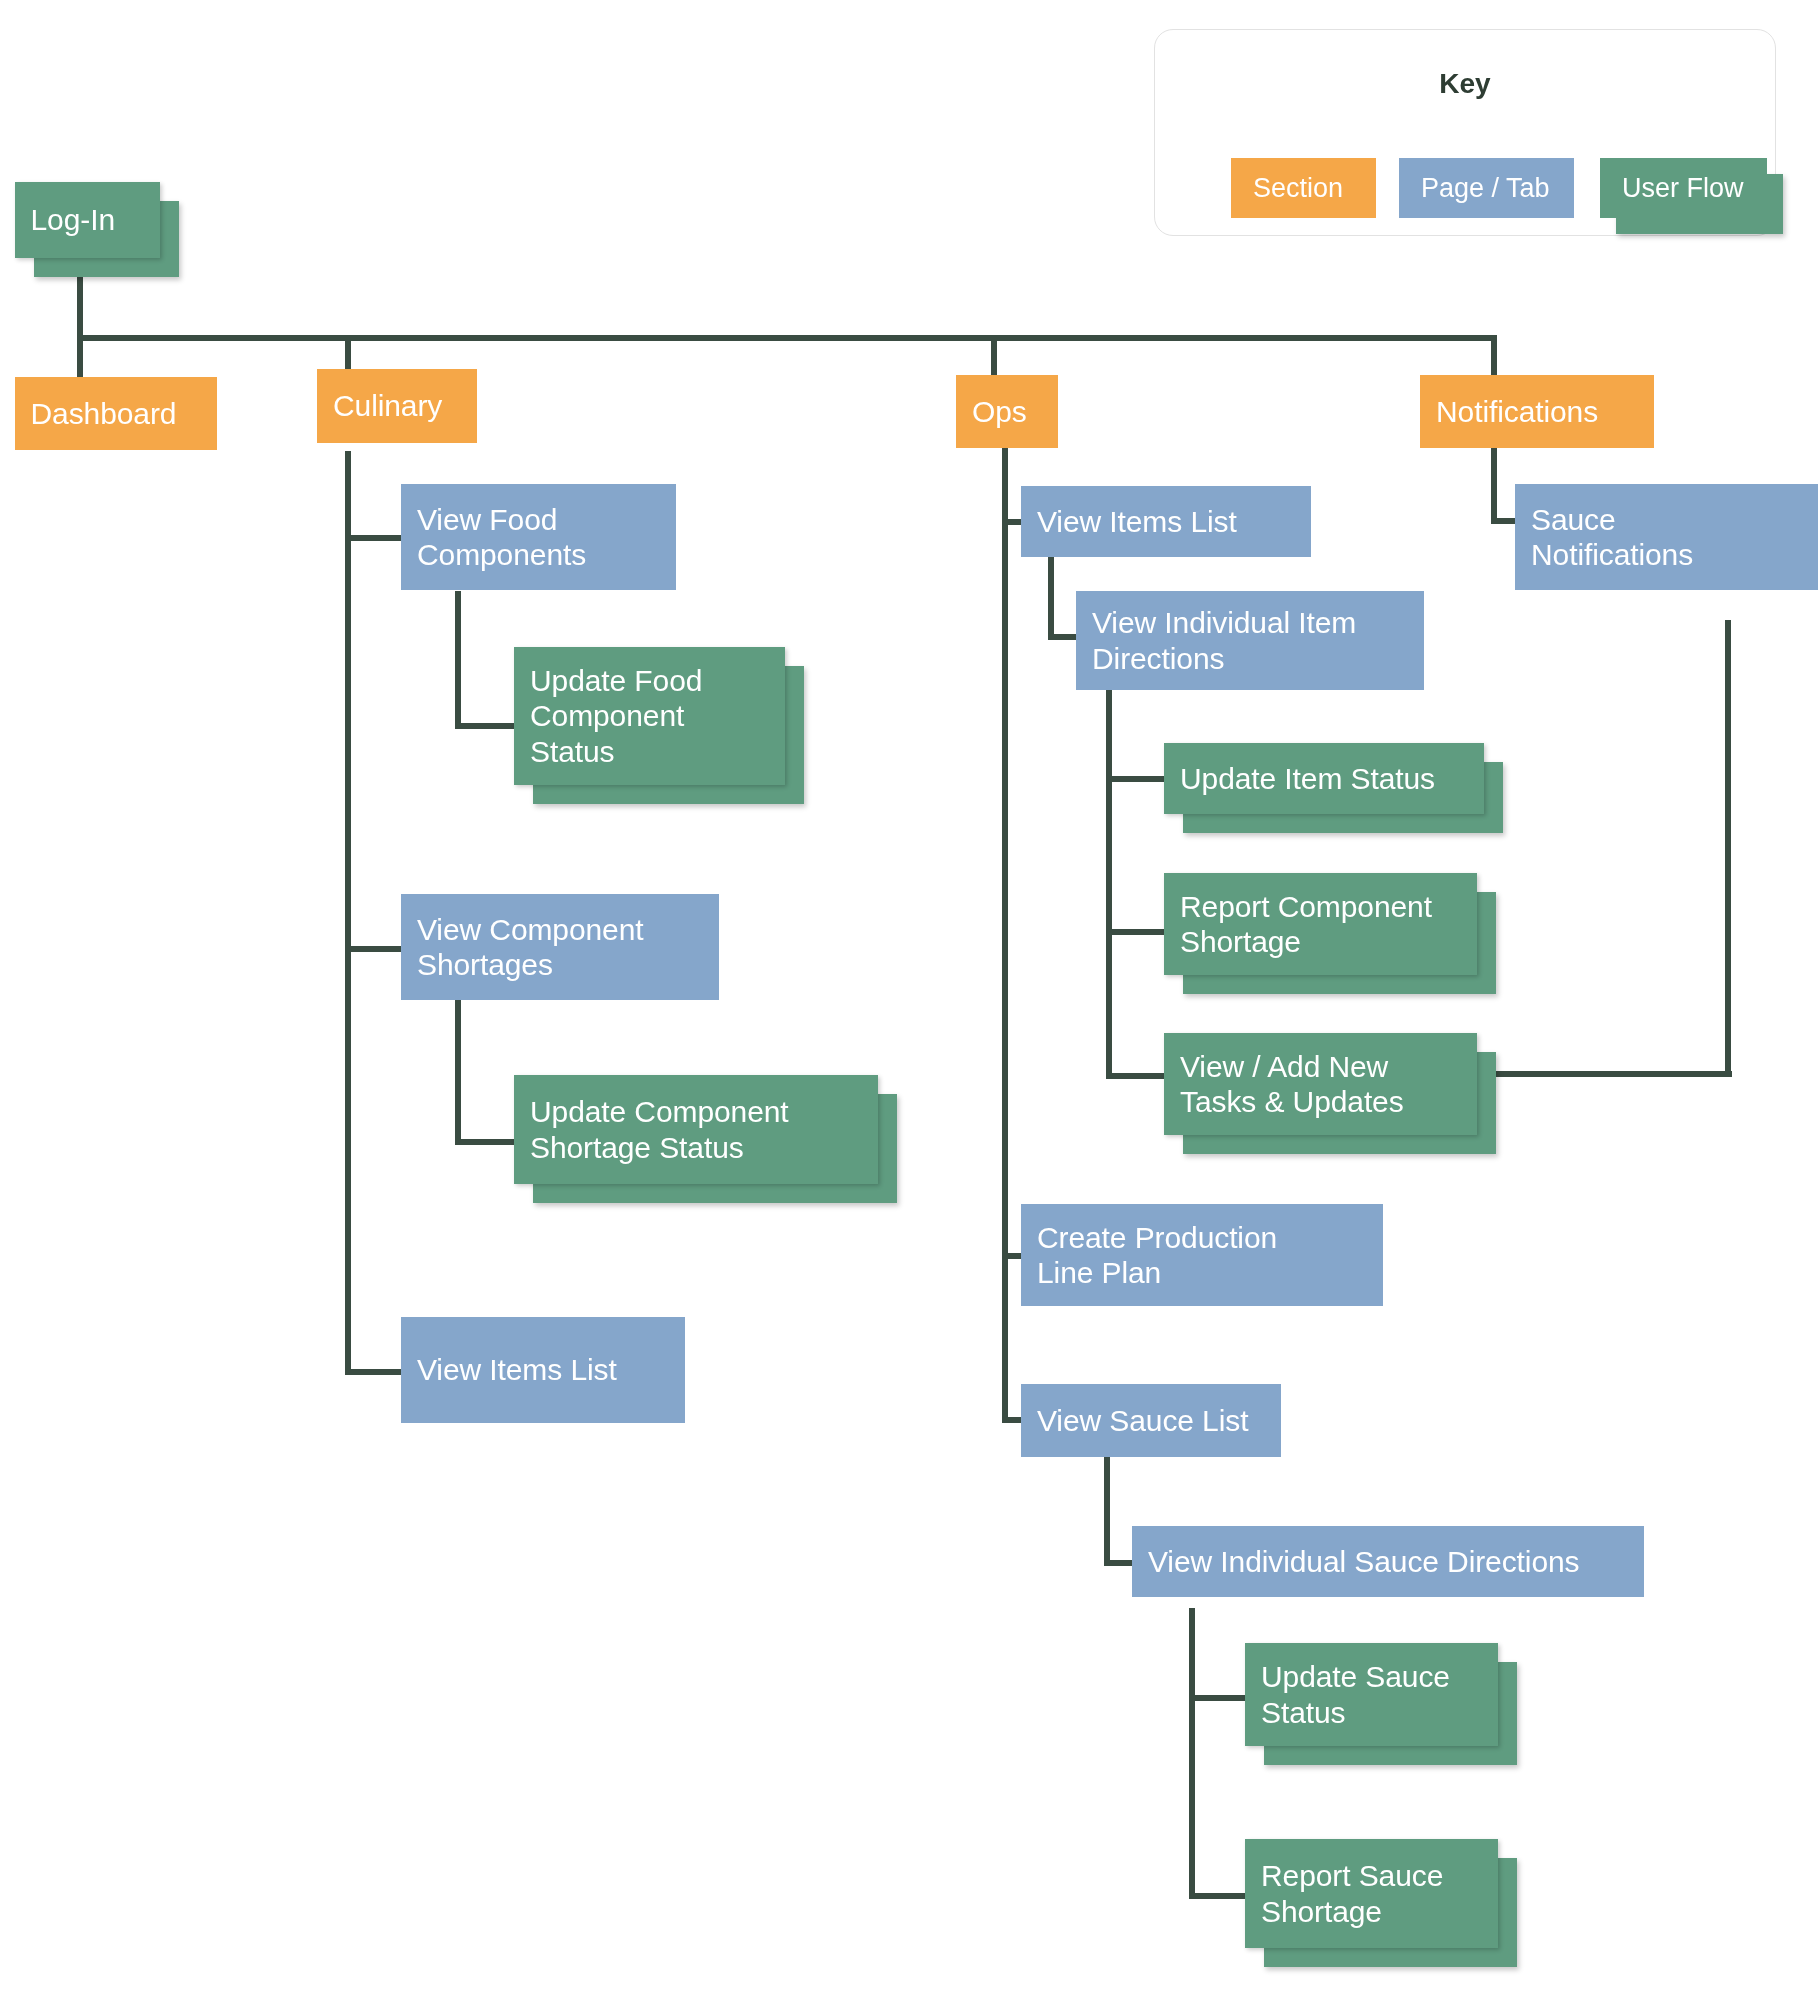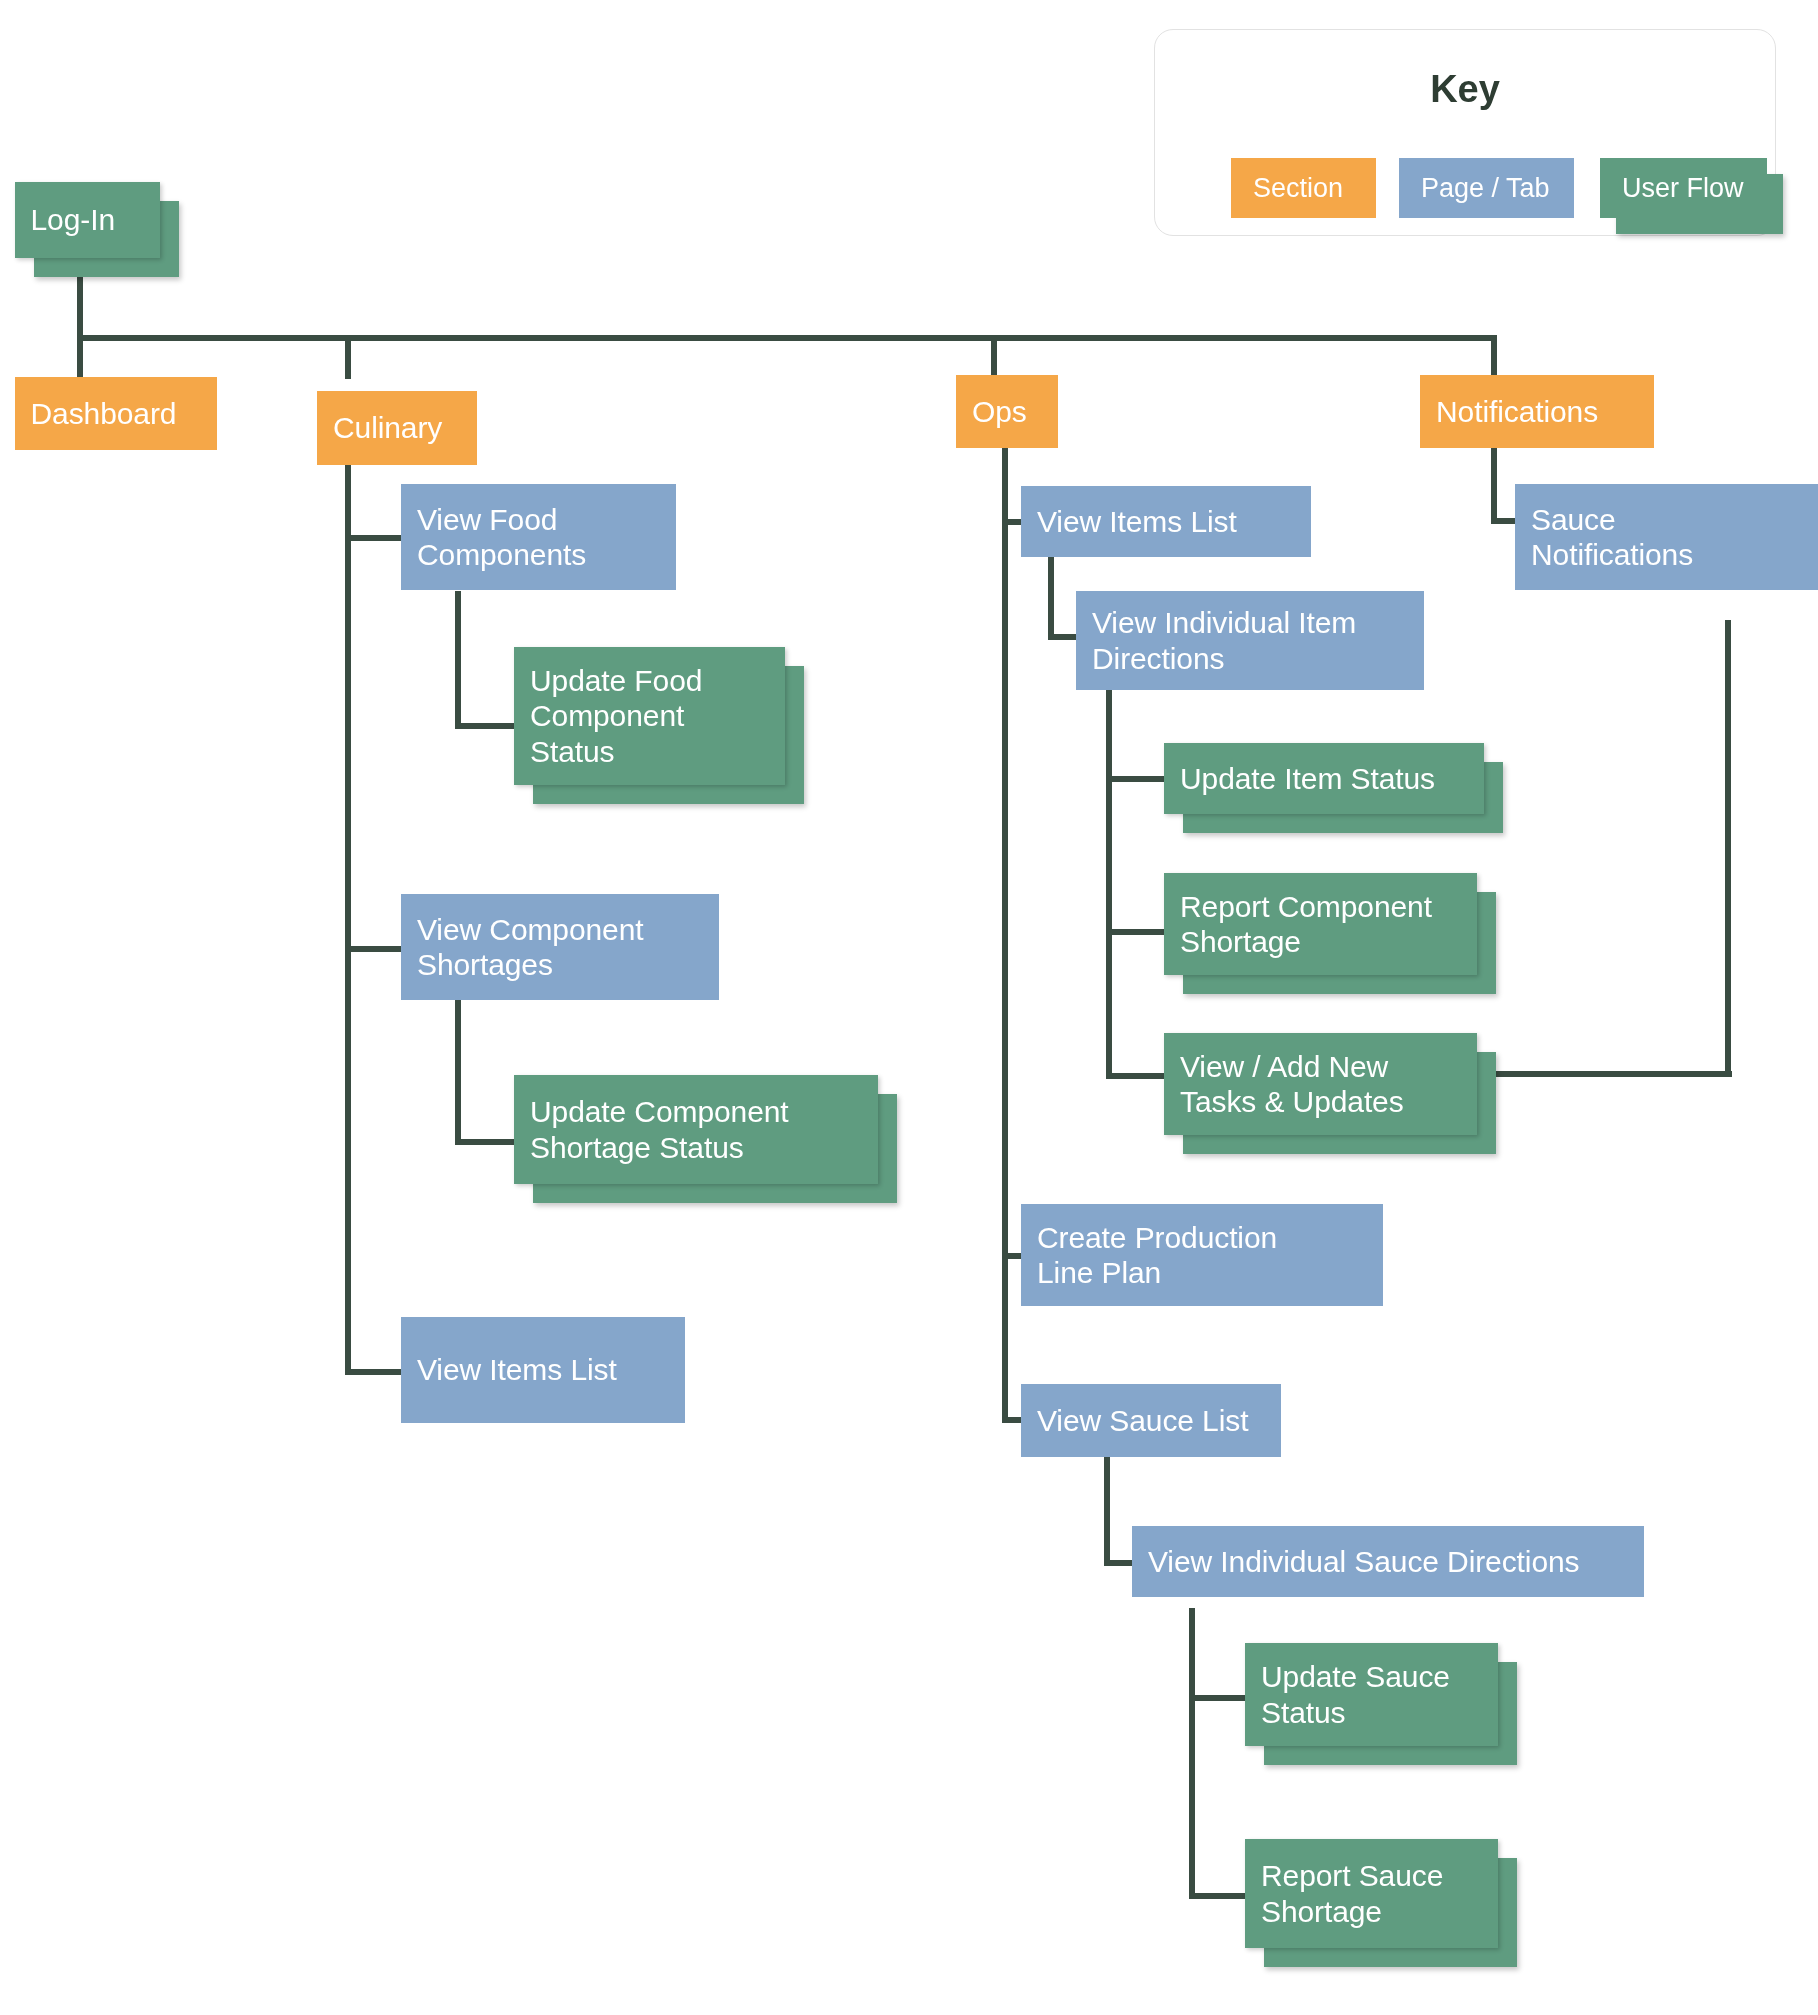--- a/index.html
+++ b/index.html
@@ -90,21 +90,21 @@
     border-radius: 19px;
     box-sizing: border-box;
     z-index: 10;
   }
   #key-title {
     position: absolute;
     top: 38px;
     left: 0;
     width: 100%;
     text-align: center;
-    font-size: 38px;
+    font-size: 28px;
     font-weight: bold;
     color: #2e3d33;
   }
   .key-swatch {
     position: absolute;
     top: 128px;
     height: 60px;
     box-sizing: border-box;
     display: flex;
     align-items: center;
@@ -190,21 +190,21 @@
   <div class="conn" style="left:1426px; top:1071px; width:306px; height:5.8px;"></div>
 
   <div class="node flow" style="left:14.5px; top:182px; width:145px; height:76px;">
     <span class="label">Log-In</span>
   </div>
 
   <div class="node section" style="left:14.5px; top:377px; width:202px; height:73px;">
     <span class="label">Dashboard</span>
   </div>
 
-  <div class="node section" style="left:317px; top:391px; width:160px; height:74px;">
+  <div class="node section" style="left:317px; top:369px; width:160px; height:74px;">
     <span class="label">Culinary</span>
   </div>
 
   <div class="node section" style="left:956px; top:375px; width:102px; height:73px;">
     <span class="label">Ops</span>
   </div>
 
   <div class="node section" style="left:1420px; top:375px; width:234px; height:73px;">
     <span class="label">Notifications</span>
   </div>

